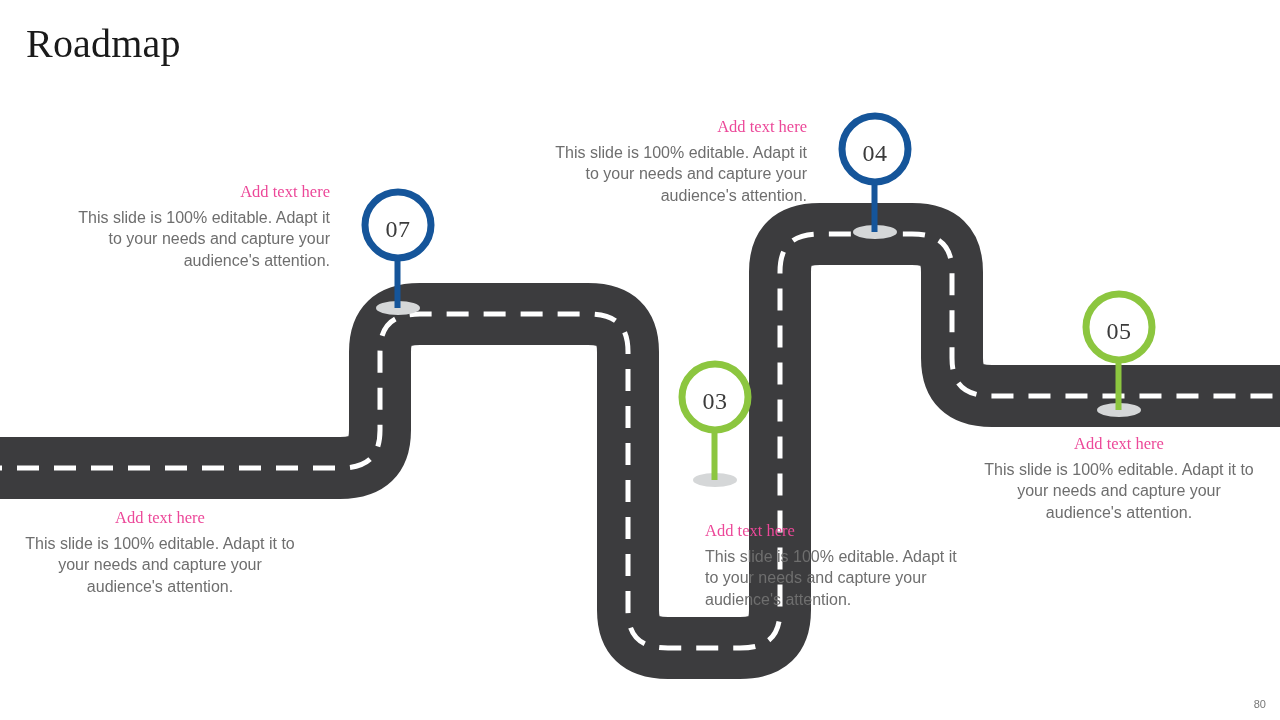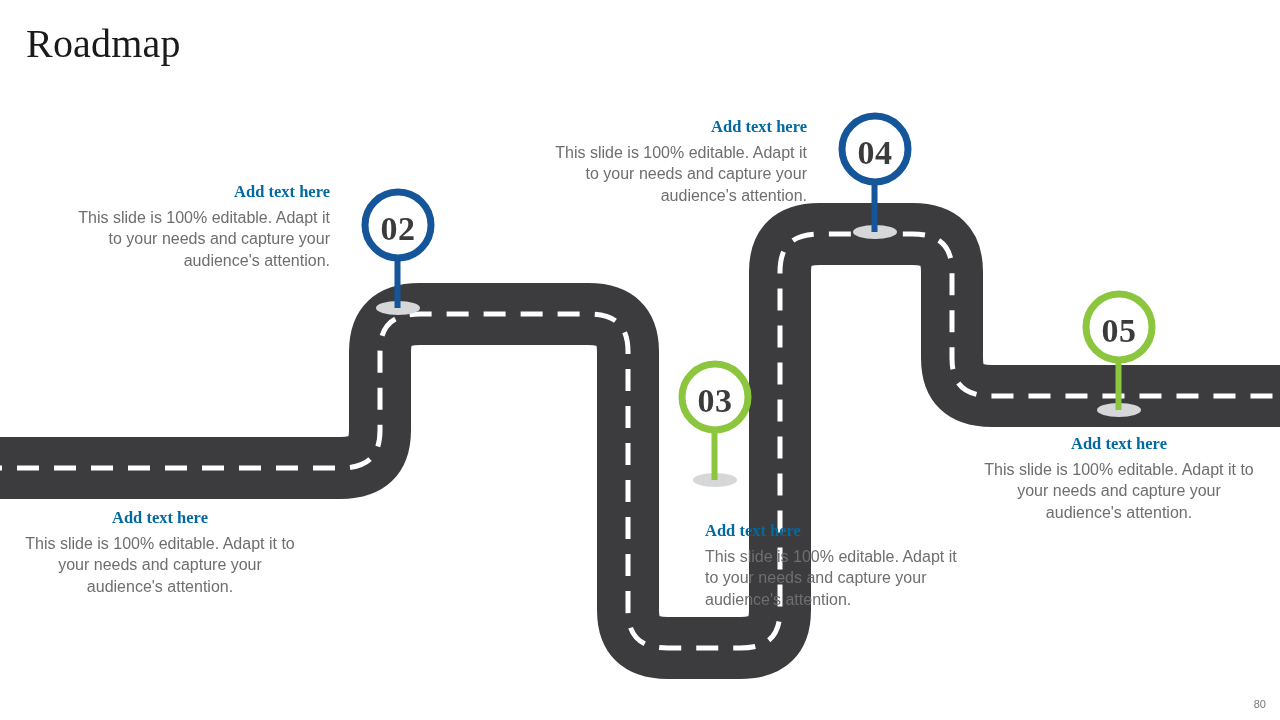--- a/index.html
+++ b/index.html
@@ -59,37 +59,37 @@
   .pin-number {
     position: absolute;
     left: 0;
     top: 0;
     width: 86px;
     height: 86px;
     display: flex;
     align-items: center;
     justify-content: center;
     font-family: "Liberation Serif", "DejaVu Serif", serif;
-    font-weight: 700;
-    font-size: 34px;
+    font-weight: 400;
+    font-size: 24px;
     color: #3b3b3b;
     letter-spacing: 0.5px;
   }
 
   
   .text-block {
     position: absolute;
     width: 258px;
   }
   .tb-wide { width: 272px; }
   .tb-heading {
     font-family: "Liberation Serif", "DejaVu Serif", serif;
-    font-weight: 700;
+    font-weight: 400;
     font-size: 16.5px;
-    color: #0369a1;
+    color: #ec4899;
     margin: 0 0 5px 0;
     line-height: 1.2;
   }
   .tb-body {
     font-family: "Liberation Sans", sans-serif;
     font-size: 16px;
     color: #6e6e6e;
     line-height: 1.34;
     margin: 0;
   }
@@ -157,21 +157,21 @@
   </svg>
 
 
   <div class="pin" style="left:355px; top:186px;">
     <svg class="pin-svg" width="86" height="130" viewBox="0 0 86 130">
       <ellipse cx="43" cy="122" rx="22" ry="7" fill="#d5d7d8"></ellipse>
       <rect x="39.5" y="62" width="6" height="60" fill="#15559a"></rect>
       <path d="M 30 56 L 43 76 L 56 56 Z" fill="#15559a"></path>
       <circle cx="43" cy="39" r="33" fill="#ffffff" stroke="#15559a" stroke-width="7"></circle>
     </svg>
-    <div class="pin-number">02</div>
+    <div class="pin-number">07</div>
   </div>
 
   <div class="pin" style="left:672px; top:358px;text-align:right;">
     <svg class="pin-svg" width="86" height="130" viewBox="0 0 86 130">
       <ellipse cx="43" cy="122" rx="22" ry="7" fill="#d5d7d8"></ellipse>
       <rect x="39.5" y="62" width="6" height="60" fill="#8cc63f"></rect>
       <path d="M 30 56 L 43 76 L 56 56 Z" fill="#8cc63f"></path>
       <circle cx="43" cy="39" r="33" fill="#ffffff" stroke="#8cc63f" stroke-width="7"></circle>
     </svg>
     <div class="pin-number">03</div>

